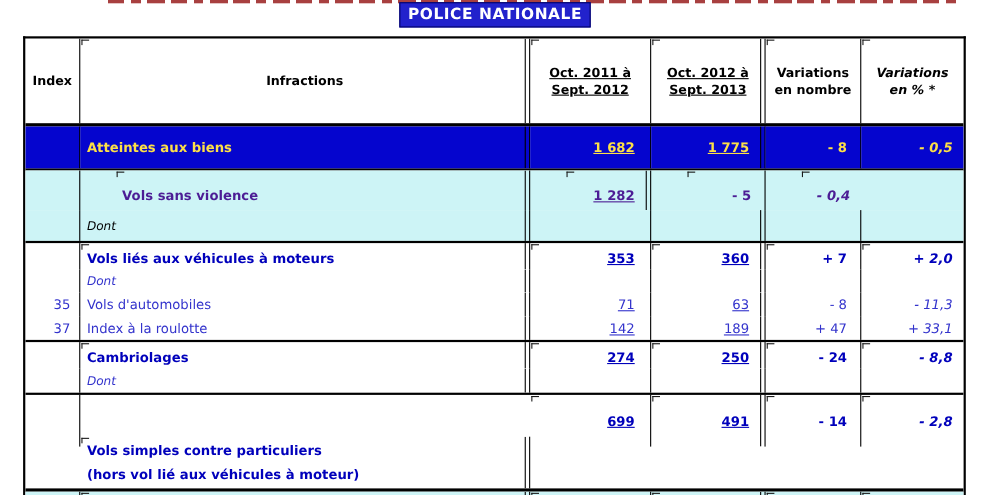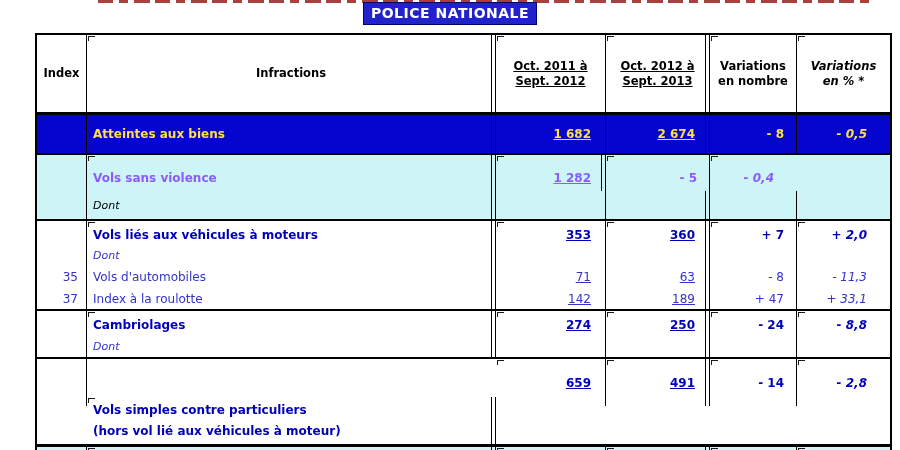--- a/index.html
+++ b/index.html
@@ -24,57 +24,57 @@
   .banner{
     display:inline-block;
     background:var(--banner-bg,#2222CC);
     color:var(--banner-fg,#FFFFFF);
     border:1px solid #000066;
     font-weight:bold;font-size:14px;letter-spacing:.5px;
     padding:2px 7px 3px;
   }
 
   .table{
-    position:absolute;left:35px;top:33px;width:857px;height:417px;
+    position:absolute;left:21px;top:33px;width:857px;height:417px;
     border:2px solid #000;border-bottom:none;
     background:#fff;overflow:hidden;box-sizing:border-box;
   }
   .row{display:grid;grid-template-columns:50px 409px 110px 104px 87px 1fr;}
   .sep{background:#000;}
   .s2{height:2px;} .s3{height:3px;}
 
   .c{
     position:relative;box-sizing:border-box;display:flex;align-items:center;
     font-size:12px;color:#000;overflow:hidden;white-space:nowrap;
   }
   .idx,.lab,.v1,.v2,.dn{border-right:1px solid #000;}
   .idx{justify-content:flex-end;padding-right:8px;}
   .lab{justify-content:flex-start;padding-left:6px;}
   .v1,.v2{justify-content:flex-end;padding-right:14px;text-decoration:underline;}
   .dn{justify-content:flex-end;padding-right:12px;}
-  .dp{justify-content:flex-end;padding-right:23px;font-style:italic;}
+  .dp{justify-content:flex-end;padding-right:10px;font-style:italic;}
 
   
   .dbl::after{content:"";position:absolute;top:0;bottom:0;right:3px;width:1px;background:#000;}
 
   
   .tk::before{content:"";position:absolute;left:1px;top:1px;width:6px;height:4px;
     border-left:1px solid #1a1a1a;border-top:1px solid #1a1a1a;}
 
   
   .header .c{height:77px;flex-direction:column;justify-content:center;align-items:center;
     text-align:center;font-weight:bold;font-size:11.5px;line-height:1.3;padding:0;}
   .header .dp{font-style:italic;}
 
   
   .r-total .c{height:38px;background:var(--row-total-bg,#0505CE);color:#fde047;font-weight:bold;}
   .r-total .idx,.r-total .lab,.r-total .v1,.r-total .v2,.r-total .dn{border-right-color:#000;}
 
   .cyan{background:var(--row-subtotal-bg,#CDF4F6);}
-  .r-sub1 .c{height:36px;align-items:flex-end;padding-bottom:6px;font-weight:bold;color:#8b5cf6;}
+  .r-sub1 .c{height:36px;align-items:flex-end;padding-bottom:6px;font-weight:bold;color:#4c1d95;margin-left:32px;}
   .r-sub2 .c{height:28px;}
   .note{font-style:italic;font-size:11px;font-weight:normal;}
 
   .blue-b{color:var(--text-blue-bold,#0000BB);font-weight:bold;}
   .blue-r{color:var(--text-blue,#3333CC);font-weight:normal;}
 
   .r-glab .c{height:24px;align-items:flex-end;padding-bottom:3px;}
   .r-gnote .c{height:21px;}
   .r-gnote-b .c{height:22px;}
   .r-item .c{height:22px;}
@@ -119,21 +119,21 @@
         <span>en % *</span>
       </div>
     </div>
 
     <div class="sep s3"></div>
 
     <div class="row r-total">
       <div class="c idx"></div>
       <div class="c lab dbl">Atteintes aux biens</div>
       <div class="c v1">1 682</div>
-      <div class="c v2 dbl">2 674</div>
+      <div class="c v2 dbl">1 775</div>
       <div class="c dn">- 8</div>
       <div class="c dp">- 0,5</div>
     </div>
 
     <div class="sep s2"></div>
 
     <div class="row r-sub1 cyan">
       <div class="c idx"></div>
       <div class="c lab dbl tk">Vols sans violence</div>
       <div class="c v2 dbl tk">1 282</div>
@@ -204,21 +204,21 @@
     </div>
 
     <div class="sep s2"></div>
 
     <div class="row r-two">
       <div class="c idx"></div>
       <div class="c lab dbl blue-b tk">
         <span>Vols simples contre particuliers</span>
         <span>(hors vol lié aux véhicules à moteur)</span>
       </div>
-      <div class="c v1 blue-b tk">659</div>
+      <div class="c v1 blue-b tk">699</div>
       <div class="c v2 dbl blue-b tk">491</div>
       <div class="c dn blue-b tk">- 14</div>
       <div class="c dp blue-b tk">- 2,8</div>
     </div>
 
     <div class="sep s3"></div>
 
     <div class="row r-part cyan">
       <div class="c idx"></div>
       <div class="c lab dbl tk"></div>

